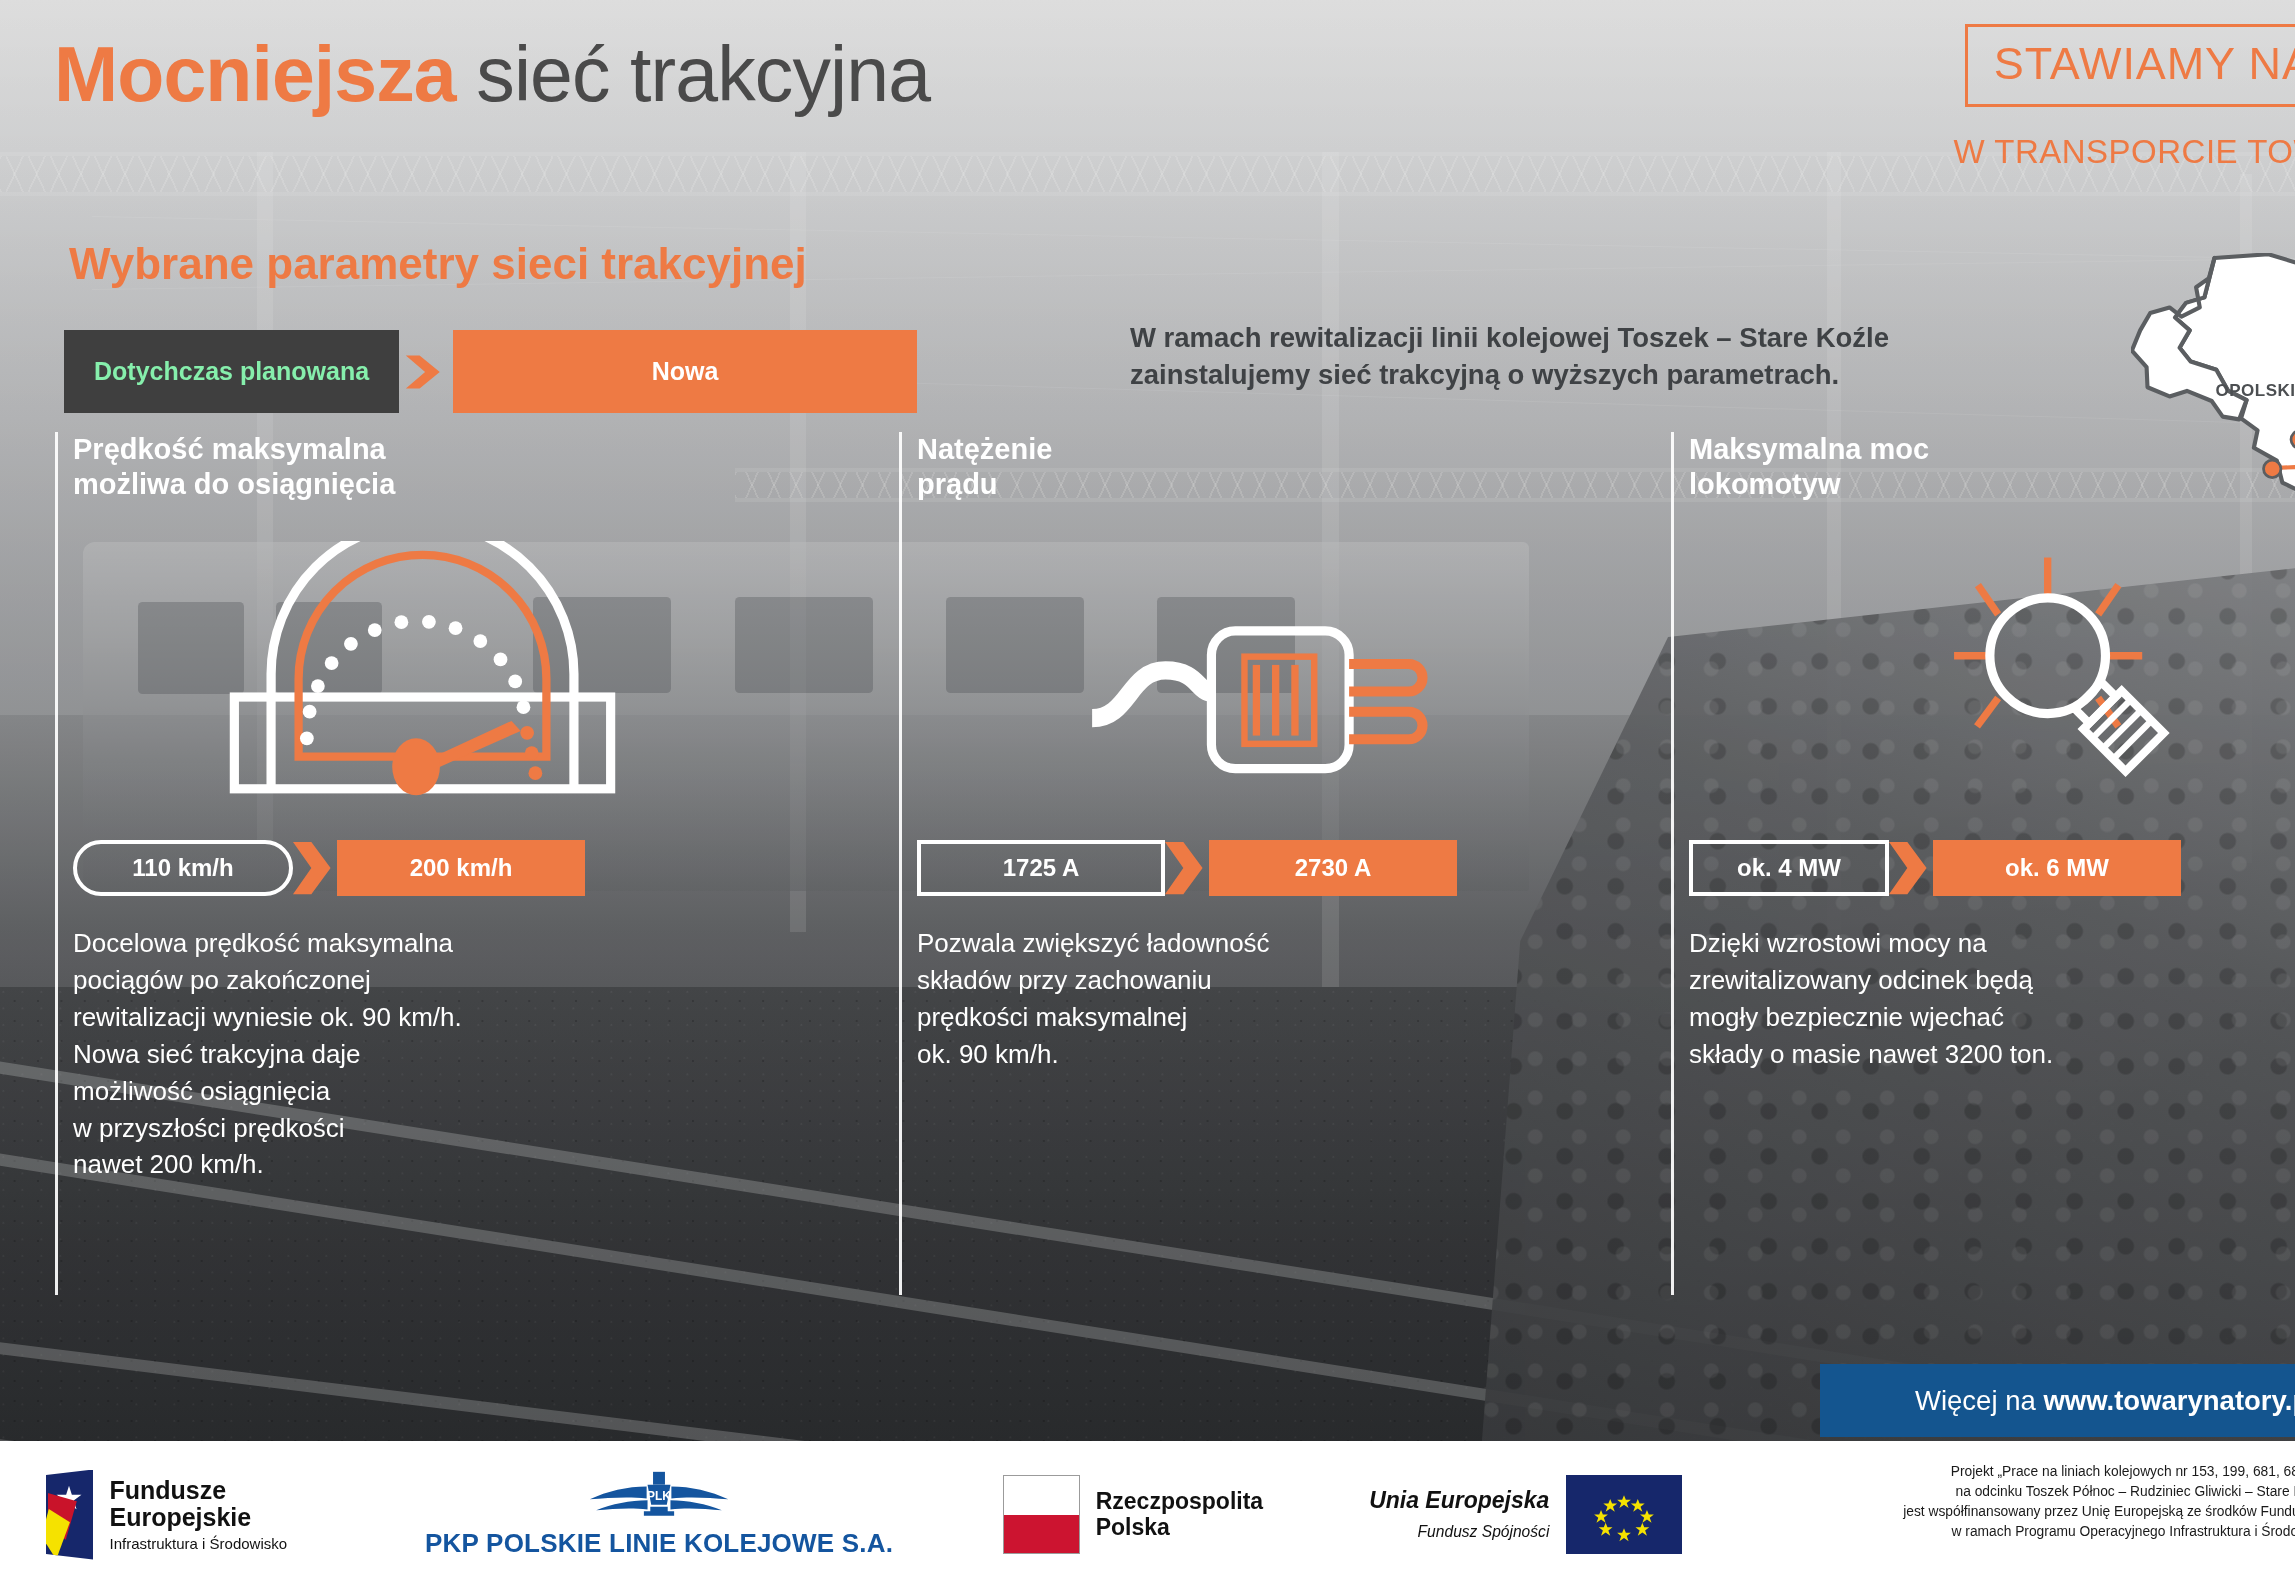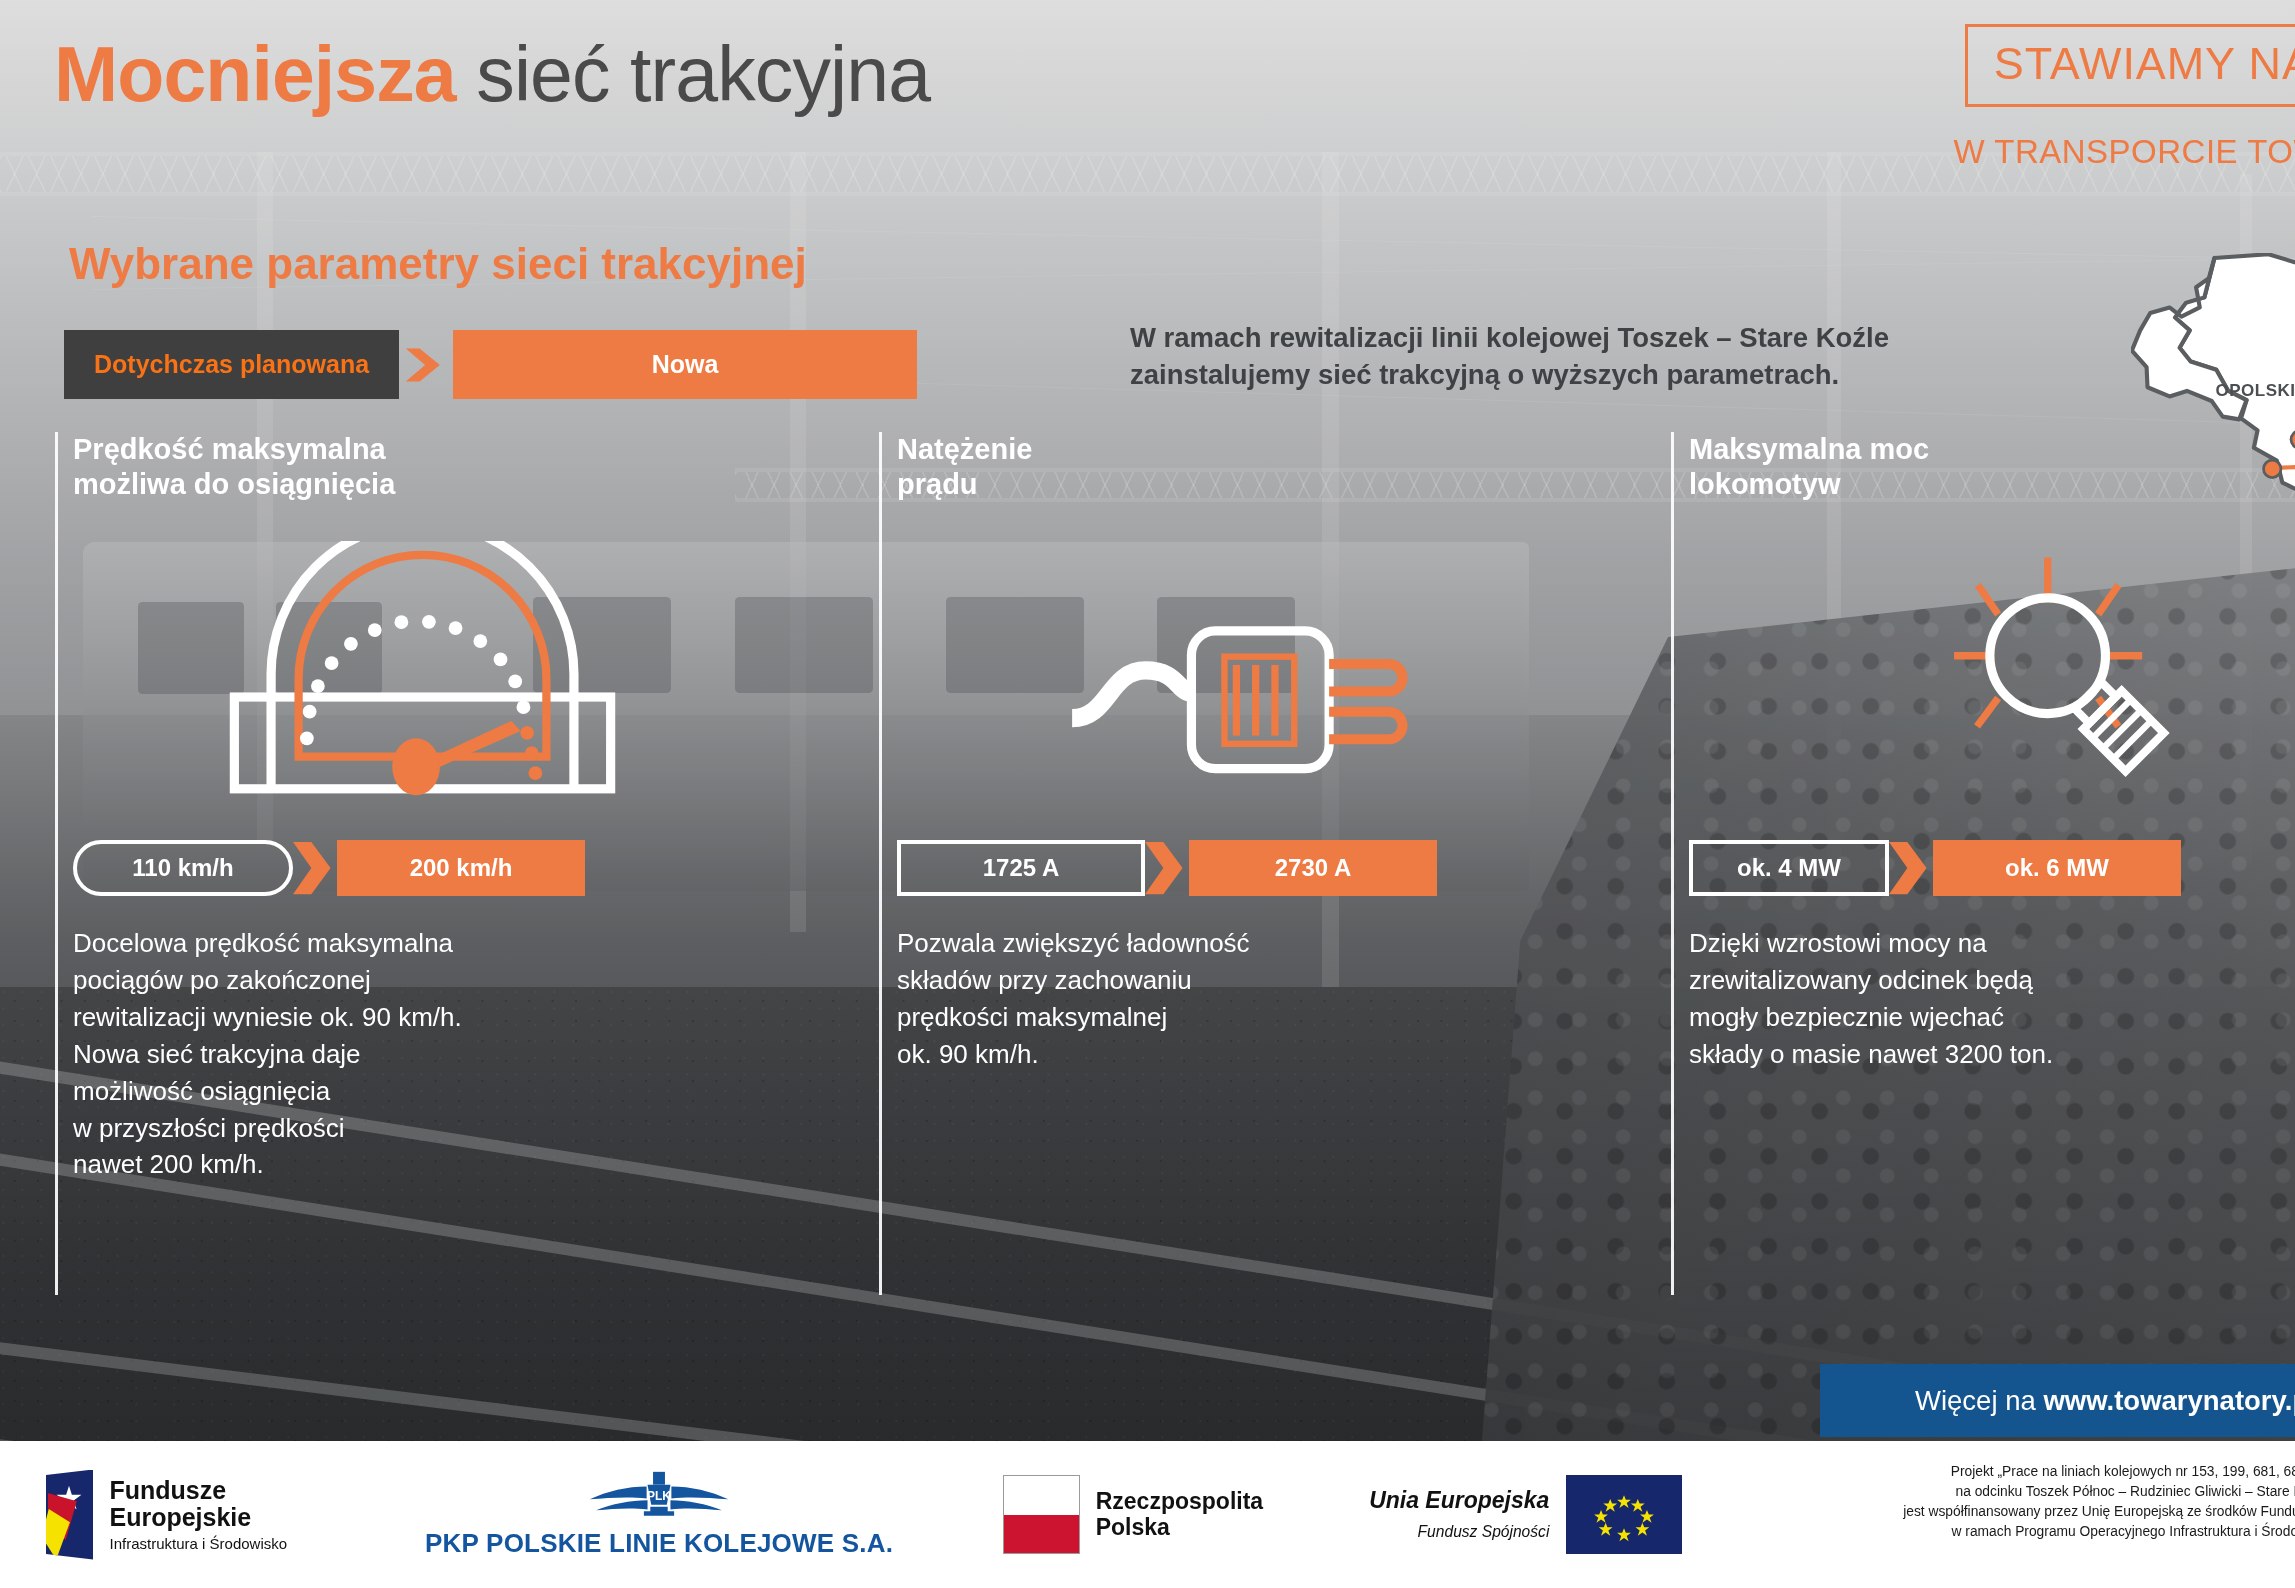--- a/index.html
+++ b/index.html
@@ -86,22 +86,22 @@
 
   
   .sec-head{
     position:absolute;left:69px;top:239px;
     color:#ee7a44;font-size:44px;font-weight:700;white-space:nowrap;
   }
 
   
   .legend{position:absolute;left:64px;top:330px;display:flex;align-items:stretch;}
   .lg-old{
-    background:#3f3f3f;color:#f97316;font-size:25px;font-weight:700;
-    padding:20px 30px;display:flex;align-items:center;white-space:nowrap;
+    background:#3f3f3f;color:#86efac;font-size:25px;font-weight:700;
+    padding:27px 30px;display:flex;align-items:center;white-space:nowrap;
   }
   .lg-arrow{
     width:54px;display:flex;align-items:center;justify-content:center;
   }
   .lg-arrow svg{display:block;}
   .lg-new{
     background:#ee7a44;color:#fff;font-size:25px;font-weight:700;
     width:464px;display:flex;align-items:center;justify-content:center;white-space:nowrap;
   }
 
@@ -116,21 +116,21 @@
   .map svg{display:block;width:100%;height:100%;}
   .map-lab{
     position:absolute;font-size:17px;font-weight:700;color:#4c4f52;letter-spacing:0.5px;
   }
   .map-lab.opolskie{left:85px;top:128px;}
 
   
   .cols{position:absolute;left:55px;top:432px;width:2429px;height:914px;}
   .col{position:absolute;top:0;width:716px;padding-left:18px;}
   .col.c1{left:0;}
-  .col.c2{left:824px;}
+  .col.c2{left:844px;}
   .col.c3{left:1616px;}
   .col-rule{
     position:absolute;left:0;top:0;width:3.2px;height:863px;background:#fff;opacity:.92;
   }
   .col-title{
     color:#fff;font-size:29px;font-weight:700;line-height:1.22;margin-bottom:8.3px;white-space:pre-line;
   }
 
   .icon-wrap{height:317px;display:flex;align-items:center;justify-content:center;}
   .icon-wrap svg{display:block;}

